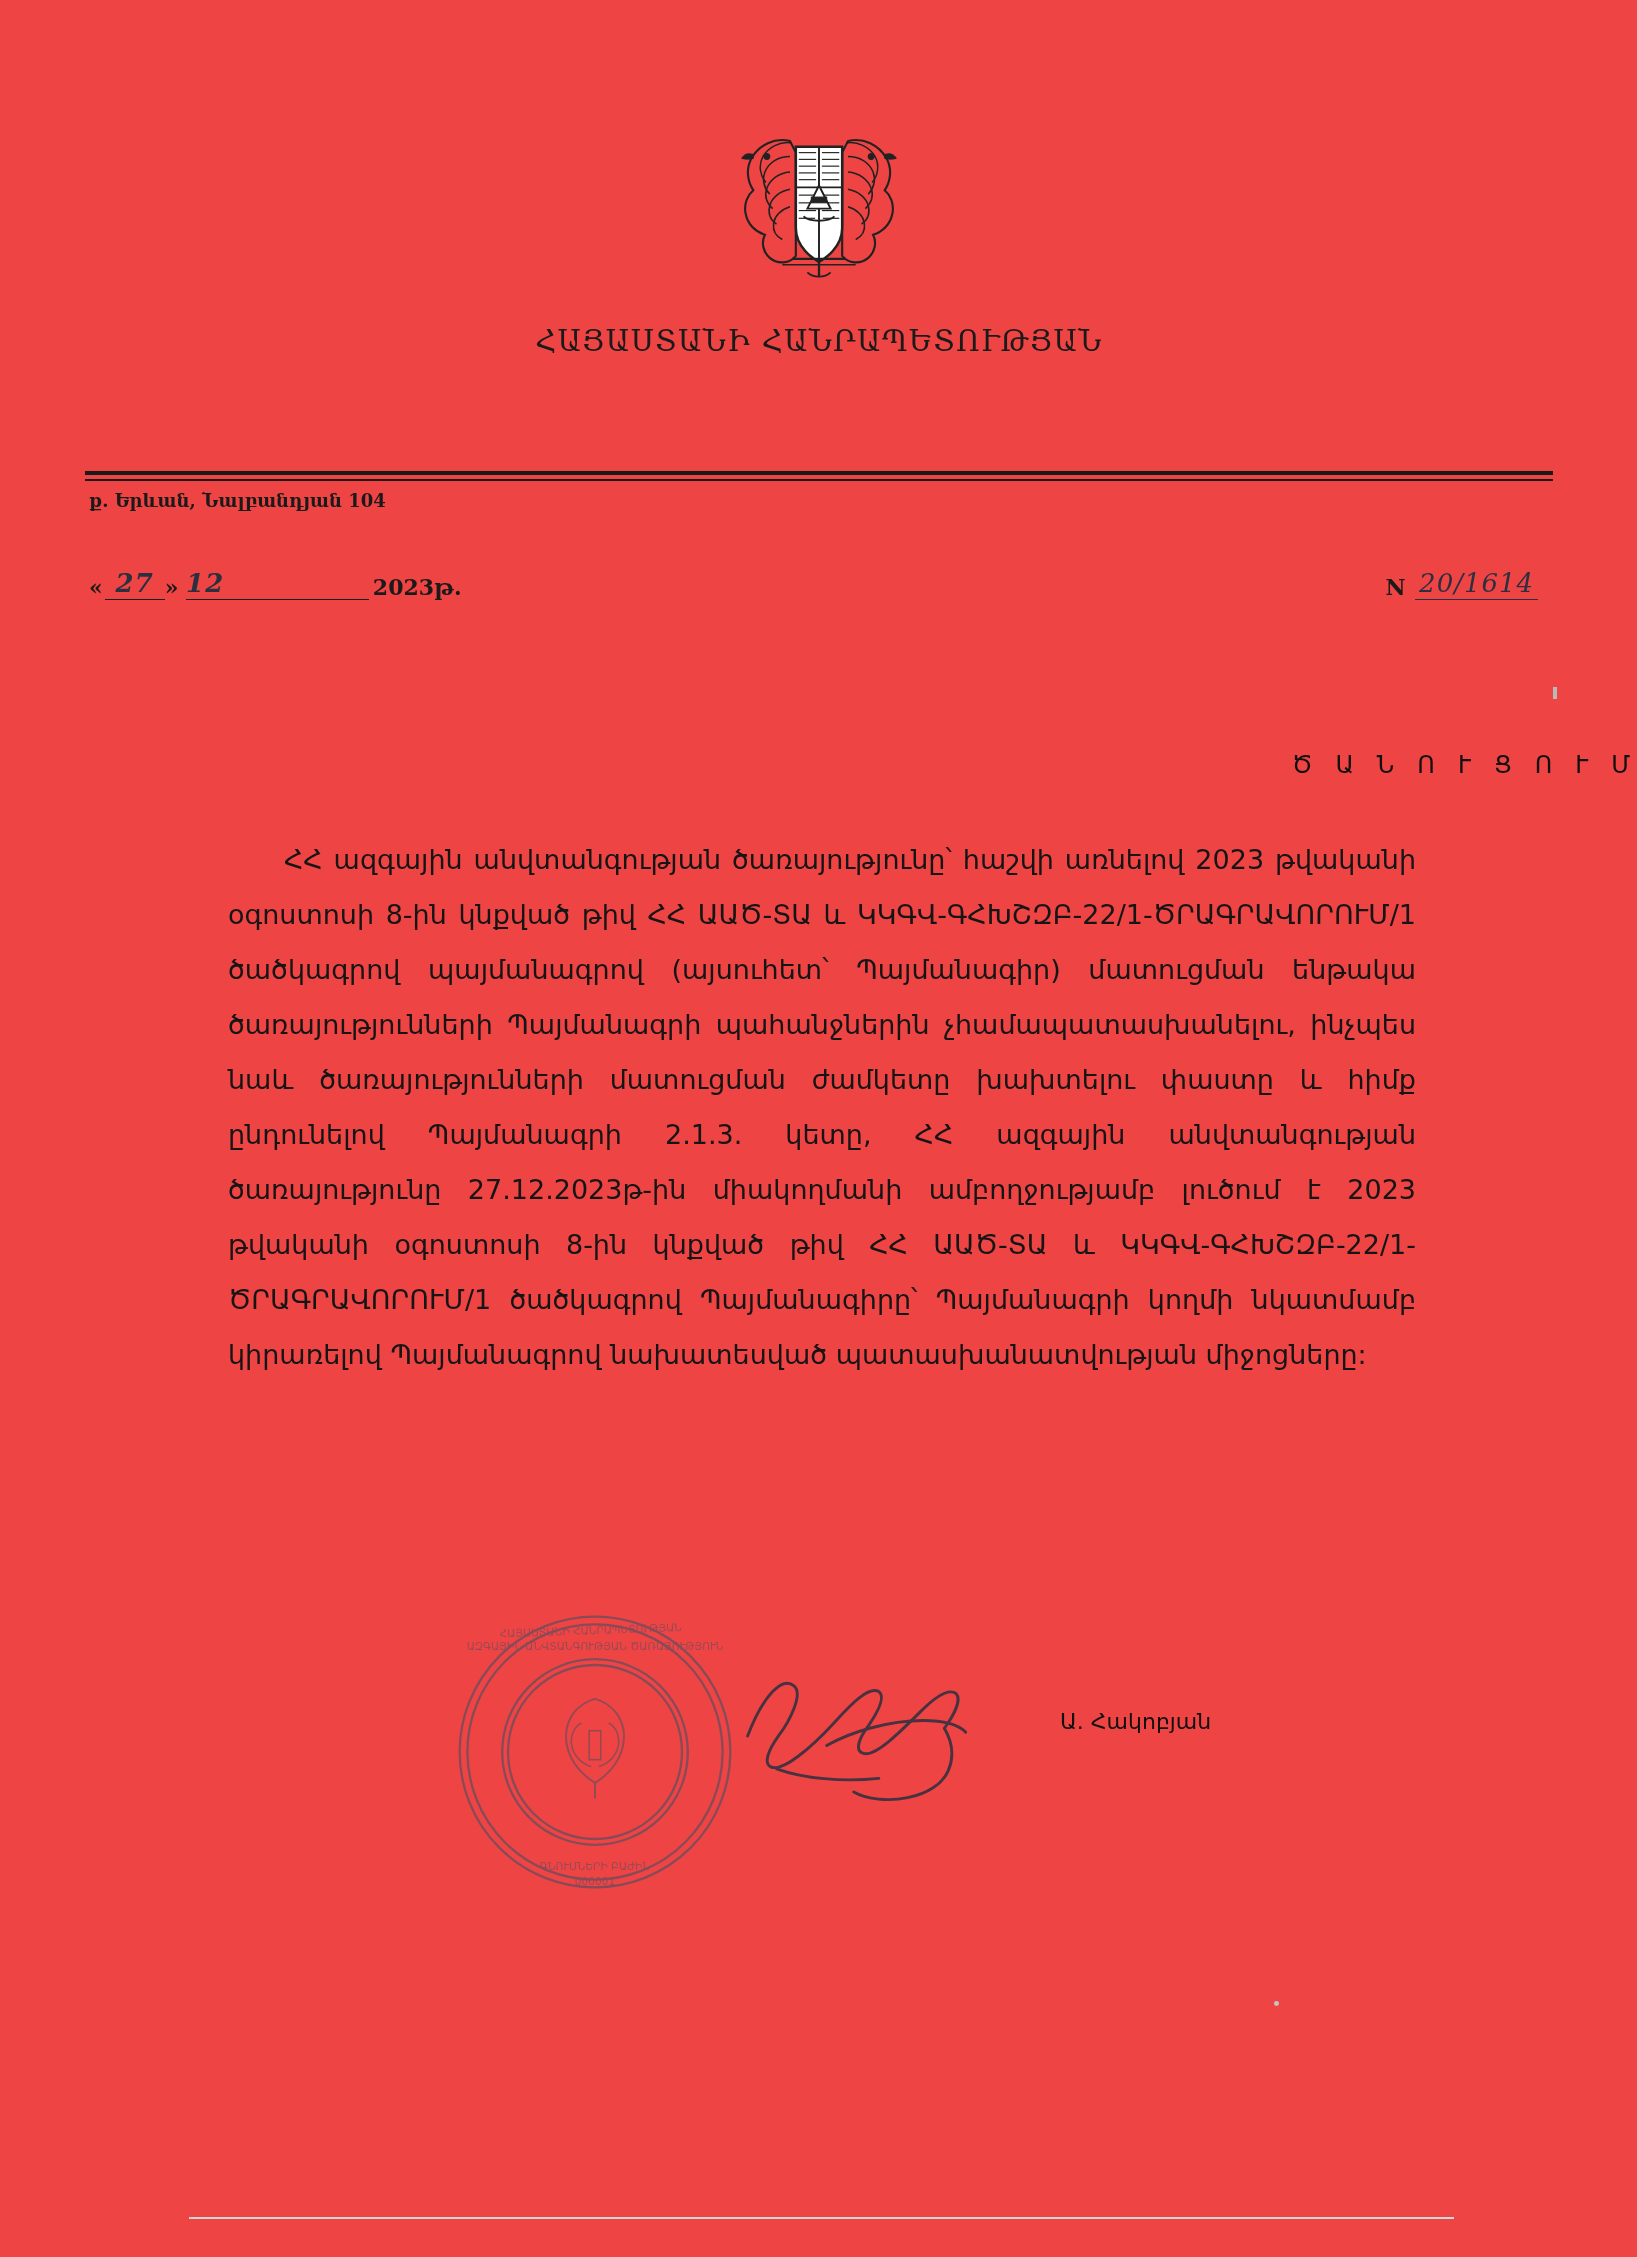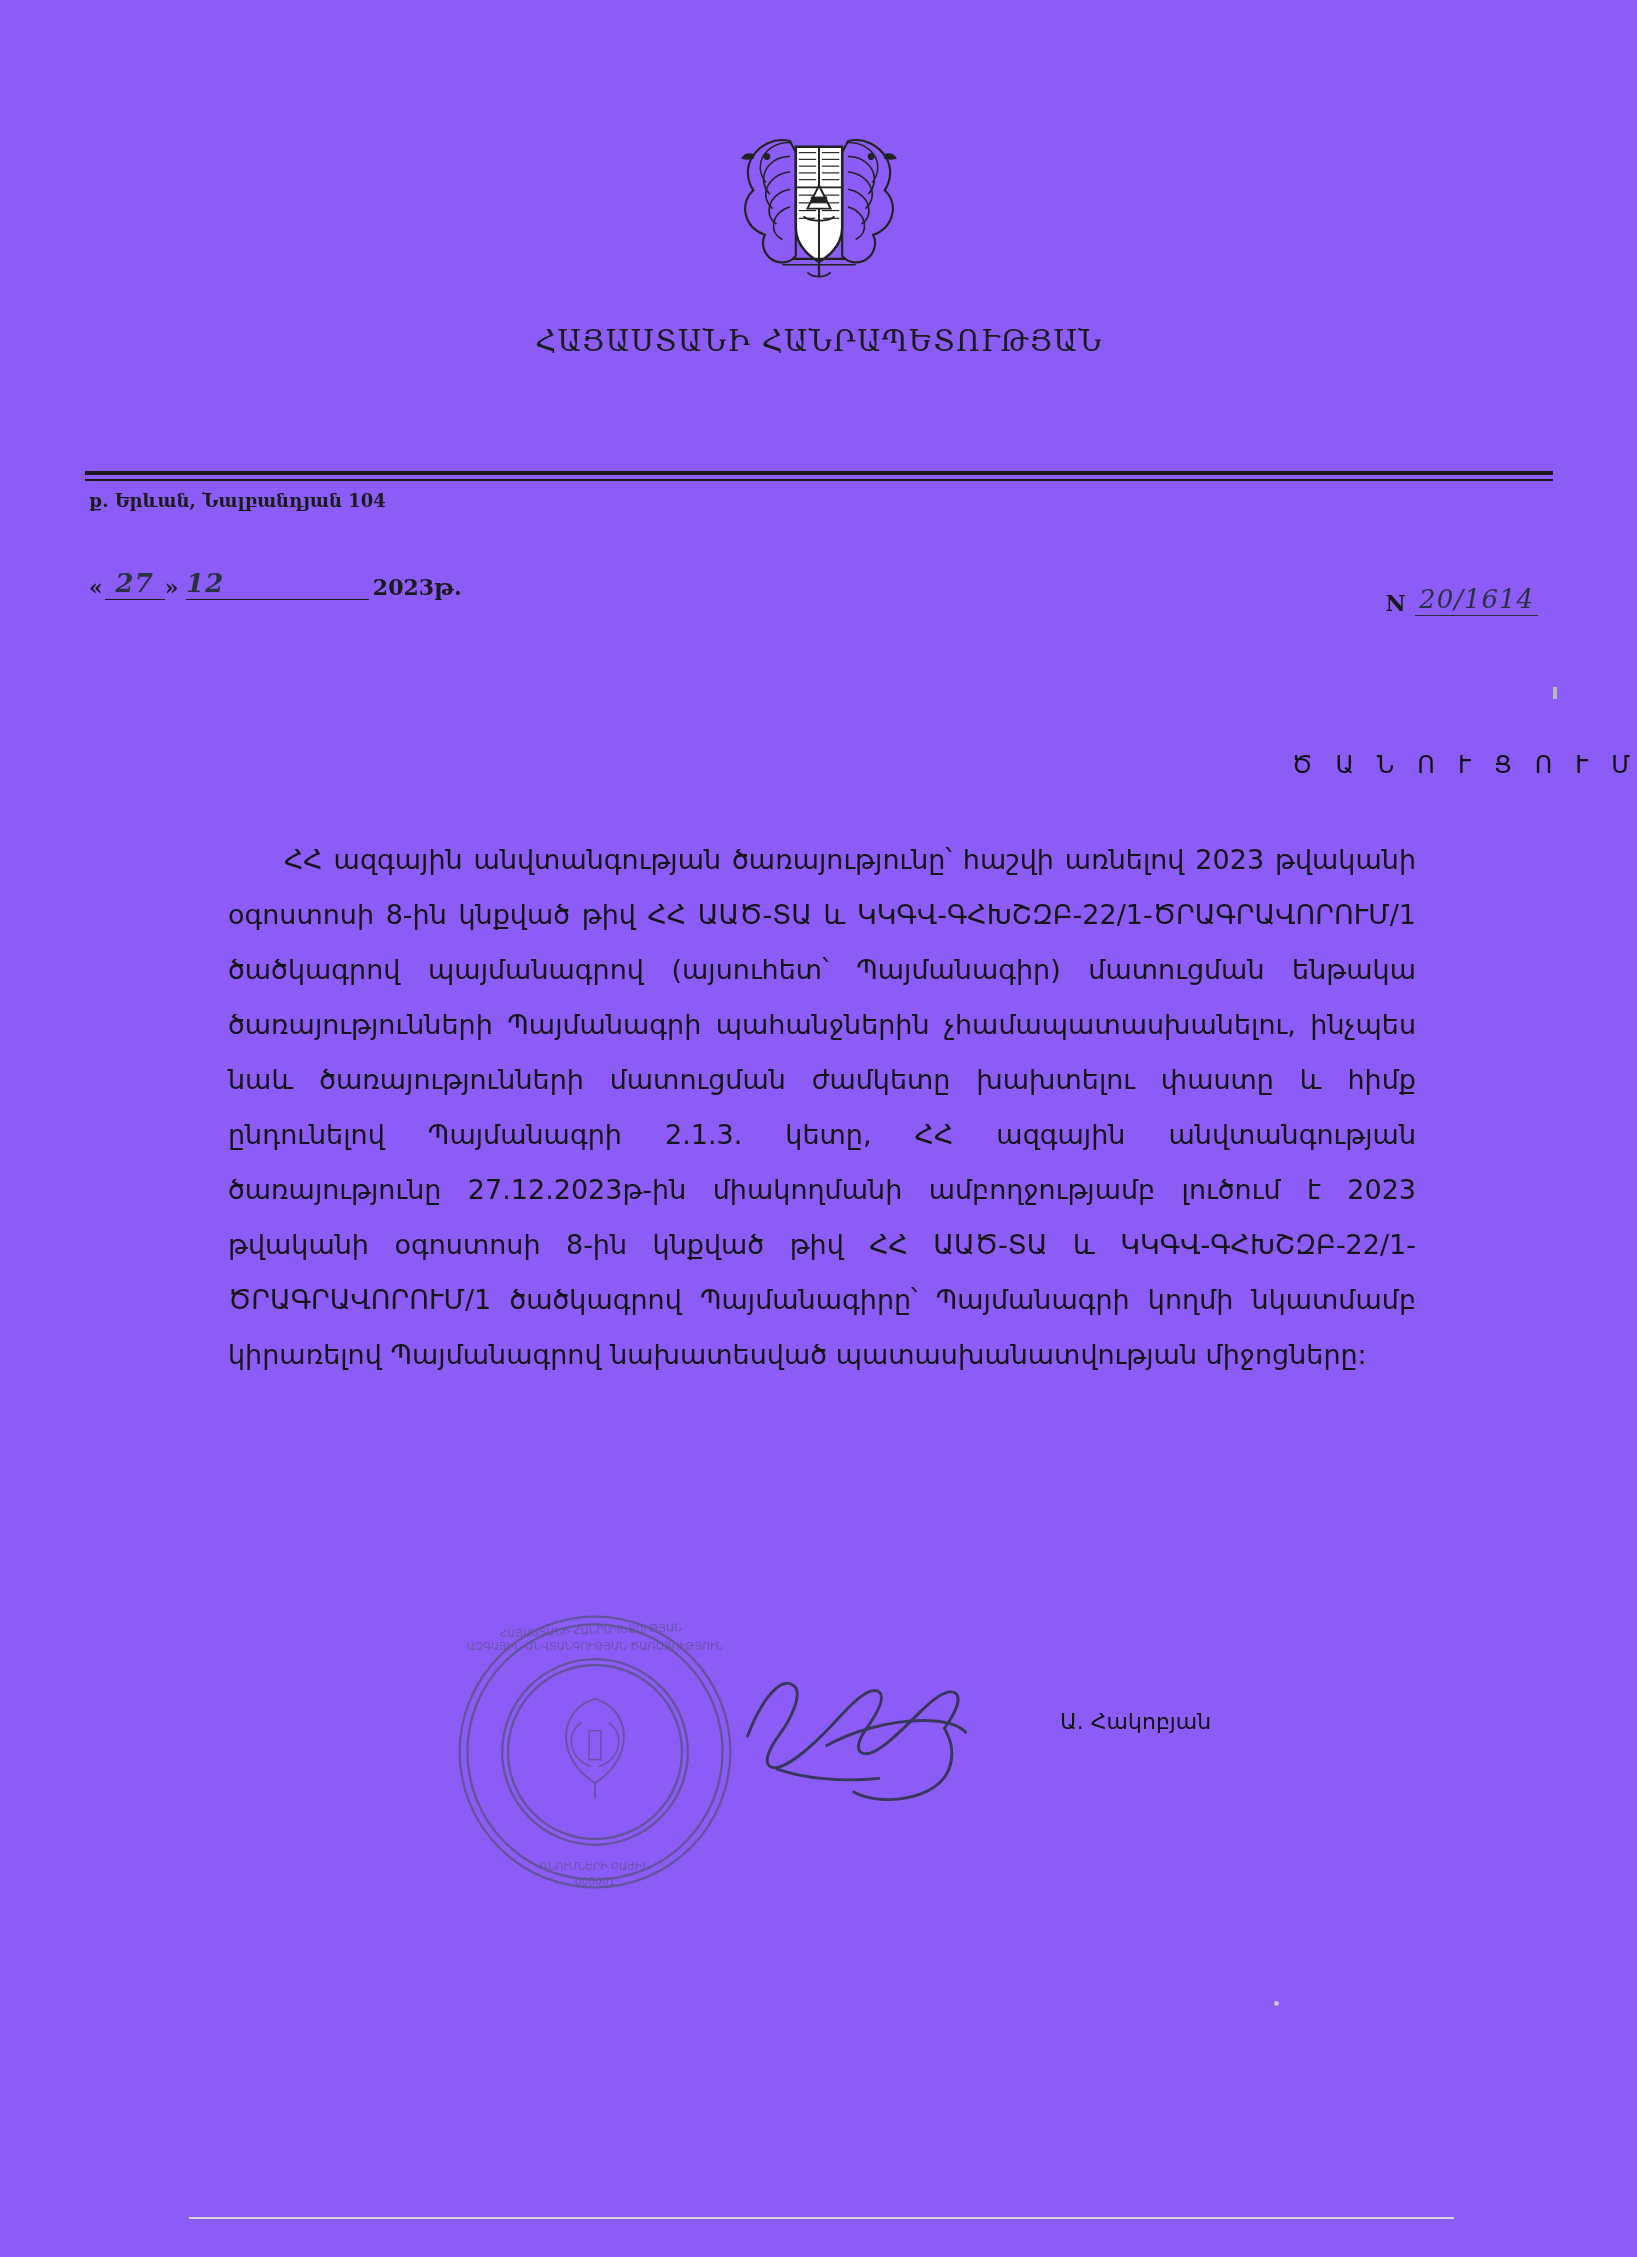--- a/index.html
+++ b/index.html
@@ -9,21 +9,21 @@
   }
   body {
     font-family: "DejaVu Sans", sans-serif;
     color: #111;
   }
   .page {
     position: relative;
     width: 1638px;
     height: 2257px;
     margin: 0 auto;
-    background: #8b5cf6;
+    background: #ef4444;
     overflow: hidden;
   }
 
   
   .emblem-wrap {
     position: absolute;
     top: 114px;
     left: 0;
     width: 100%;
     display: flex;
@@ -133,21 +133,20 @@
   }
   .docnum .num-value {
     margin-left: 9.7px;
     font-style: italic;
     font-weight: normal;
     font-size: 26px;
     color: #2b3040;
     letter-spacing: 1px;
     border-bottom: 1.9px solid #2b3040;
     padding: 0 3.9px 1px 3.9px;
-    margin-top: 16px;
   }
 
   
   .doc-title {
     position: absolute;
     top: 751px;
     left: 0;
     width: 100%;
     text-align: right;
     font-family: "DejaVu Sans", sans-serif;

